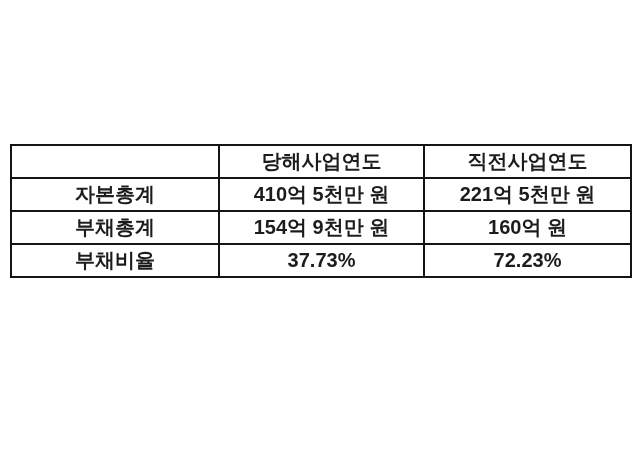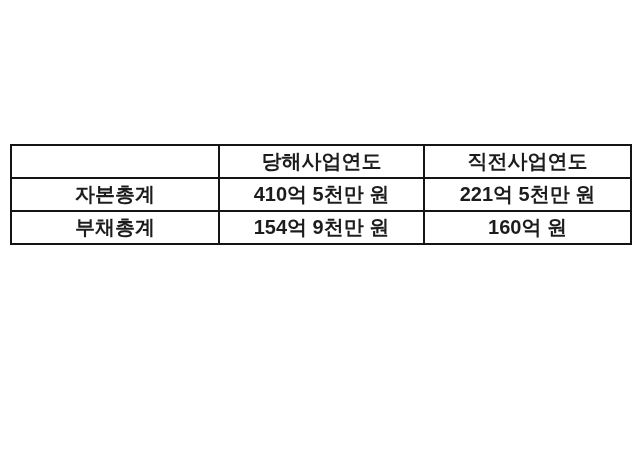--- a/index.html
+++ b/index.html
@@ -56,14 +56,19 @@
     <tr>
       <td>자본총계</td>
       <td>410억 5천만 원</td>
       <td>221억 5천만 원</td>
     </tr>
     <tr>
       <td>부채총계</td>
       <td>154억 9천만 원</td>
       <td>160억 원</td>
     </tr>
+    <tr>
+      <td>부채비율</td>
+      <td>37.73%</td>
+      <td>72.23%</td>
+    </tr>
   </tbody>
 </table>
 
 </body></html>

